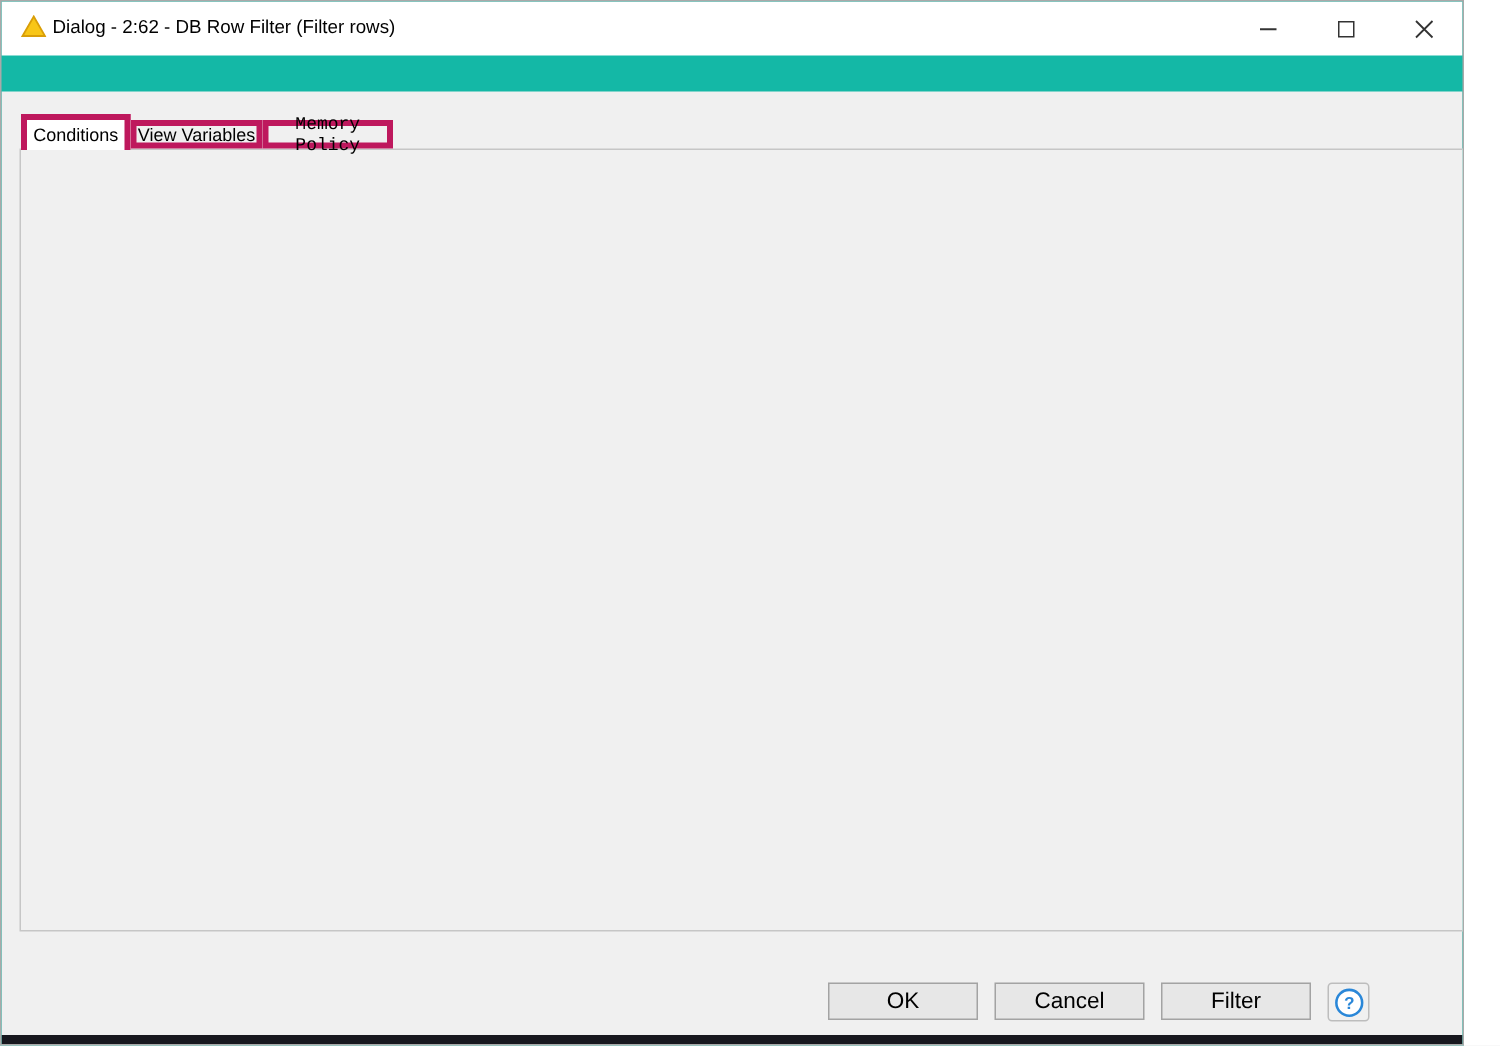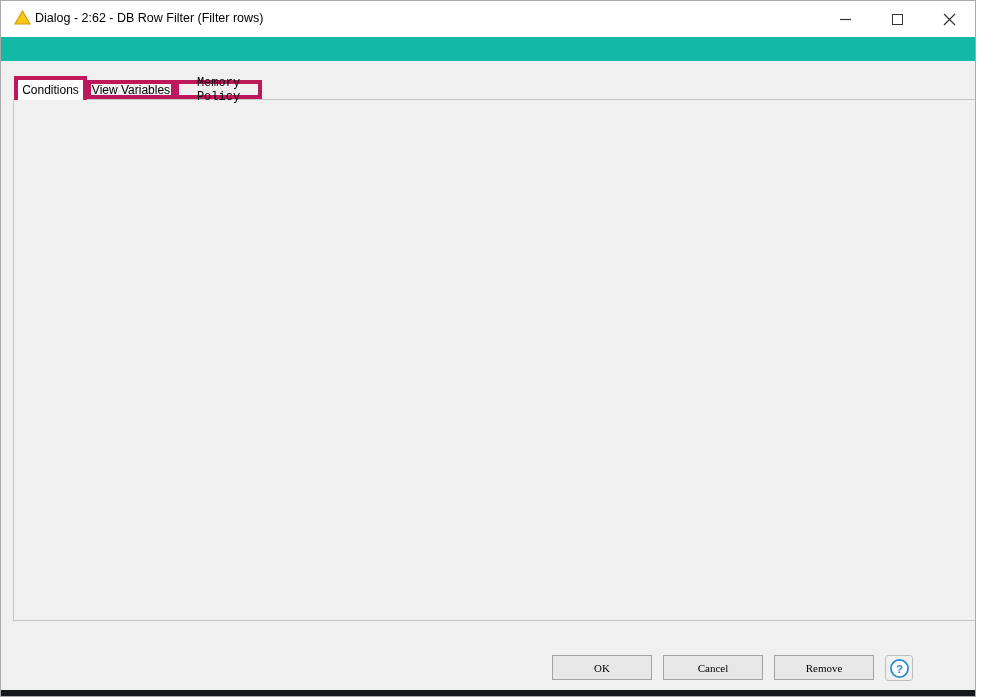--- a/index.html
+++ b/index.html
@@ -34,21 +34,21 @@
   .tree-row { position:absolute; height:18px; left:0; width:100%; display:flex; align-items:center; }
   .tree-label { font-size:12.5px; white-space:nowrap; padding:0 2px; }
   .tree-label.selected { background:#0078d7; color:#ffffff; padding:1px 3px; }
   .t-icon { position:absolute; }
   .connector { position:absolute; z-index:0; }
   .vline { border-left:1px dotted #8f8f8f; width:0; }
   .hline { border-top:1px dotted #8f8f8f; height:0; }
   .expander { position:absolute; width:9px; height:9px; background:#fff; border:1px solid #8a8a8a; font-size:9px; line-height:7px; text-align:center; color:#333; }
 
   
-  .win-btn { position:absolute; background:#e7e7e7; border:1px solid #a3a3a3; font-family:Liberation Serif, serif; font-size:11px; text-align:left; display:flex; align-items:center; justify-content:center; color:#000; }
+  .win-btn { position:absolute; background:#e7e7e7; border:1px solid #a3a3a3; font-family:Liberation Sans, sans-serif; font-size:15px; text-align:left; display:flex; align-items:center; justify-content:center; color:#000; }
   .win-btn.disabled { color:#9f9f9f; background:#eeeeee; border-color:#cfcfcf; }
 
   
   .ec-label { position:absolute; left:497px; top:119px; font-size:12px; }
   .combo { position:absolute; height:26px; border:1px solid #8f8f8f; display:flex; align-items:center; }
   .combo.gray { background:#e9e9e9; }
   .combo.white { background:#ffffff; }
   .combo .val { flex:1; padding-left:7px; font-size:12.5px; white-space:nowrap; overflow:hidden; }
   .combo .chev { width:20px; display:flex; align-items:center; justify-content:center; }
   .type-box { width:16px; height:18px; margin-left:4px; background:#fff; border:1px solid #6a6a6a; display:flex; align-items:center; justify-content:center; font-family:"Liberation Serif",serif; font-size:13px; font-weight:bold; color:#2b2b2b; }
@@ -225,21 +225,21 @@
       <rect x="1.5" y="2" width="11" height="3.2" rx="0.8" fill="#8494a6" stroke="#5d6d7e" stroke-width="0.6"></rect>
       <rect x="1.5" y="6.4" width="11" height="3.2" rx="0.8" fill="#8494a6" stroke="#5d6d7e" stroke-width="0.6"></rect>
       <rect x="1.5" y="10.8" width="7" height="3.2" rx="0.8" fill="#8494a6" stroke="#5d6d7e" stroke-width="0.6"></rect>
       <path d="M16 12.5 a3.3 3.3 0 1 1 -1.1 -2.4" fill="none" stroke="#222" stroke-width="1.4"></path>
       <path d="M15.4 8.2 L16.6 10.6 L14 10.6 Z" fill="#222"></path>
     </svg>
   </div>
 
   <button class="win-btn" style="left:551px; top:654px; width:100px; height:25px;">OK</button>
   <button class="win-btn" style="left:662px; top:654px; width:100px; height:25px;">Cancel</button>
-  <button class="win-btn" style="left:773px; top:654px; width:100px; height:25px;">Remove</button>
+  <button class="win-btn" style="left:773px; top:654px; width:100px; height:25px;">Filter</button>
   <div class="help-btn" style="left:884px; top:654px;">
     <svg width="21" height="21" viewBox="0 0 21 21">
       <circle cx="10.5" cy="10.5" r="8.6" fill="#ffffff" stroke="#2a87d8" stroke-width="1.7"></circle>
       <text x="10.5" y="14.6" text-anchor="middle" font-family="Liberation Sans, sans-serif" font-size="11.5" font-weight="bold" fill="#2a87d8">?</text>
     </svg>
   </div>
 
   <div class="bottom-strip"></div>
 </div>
 

